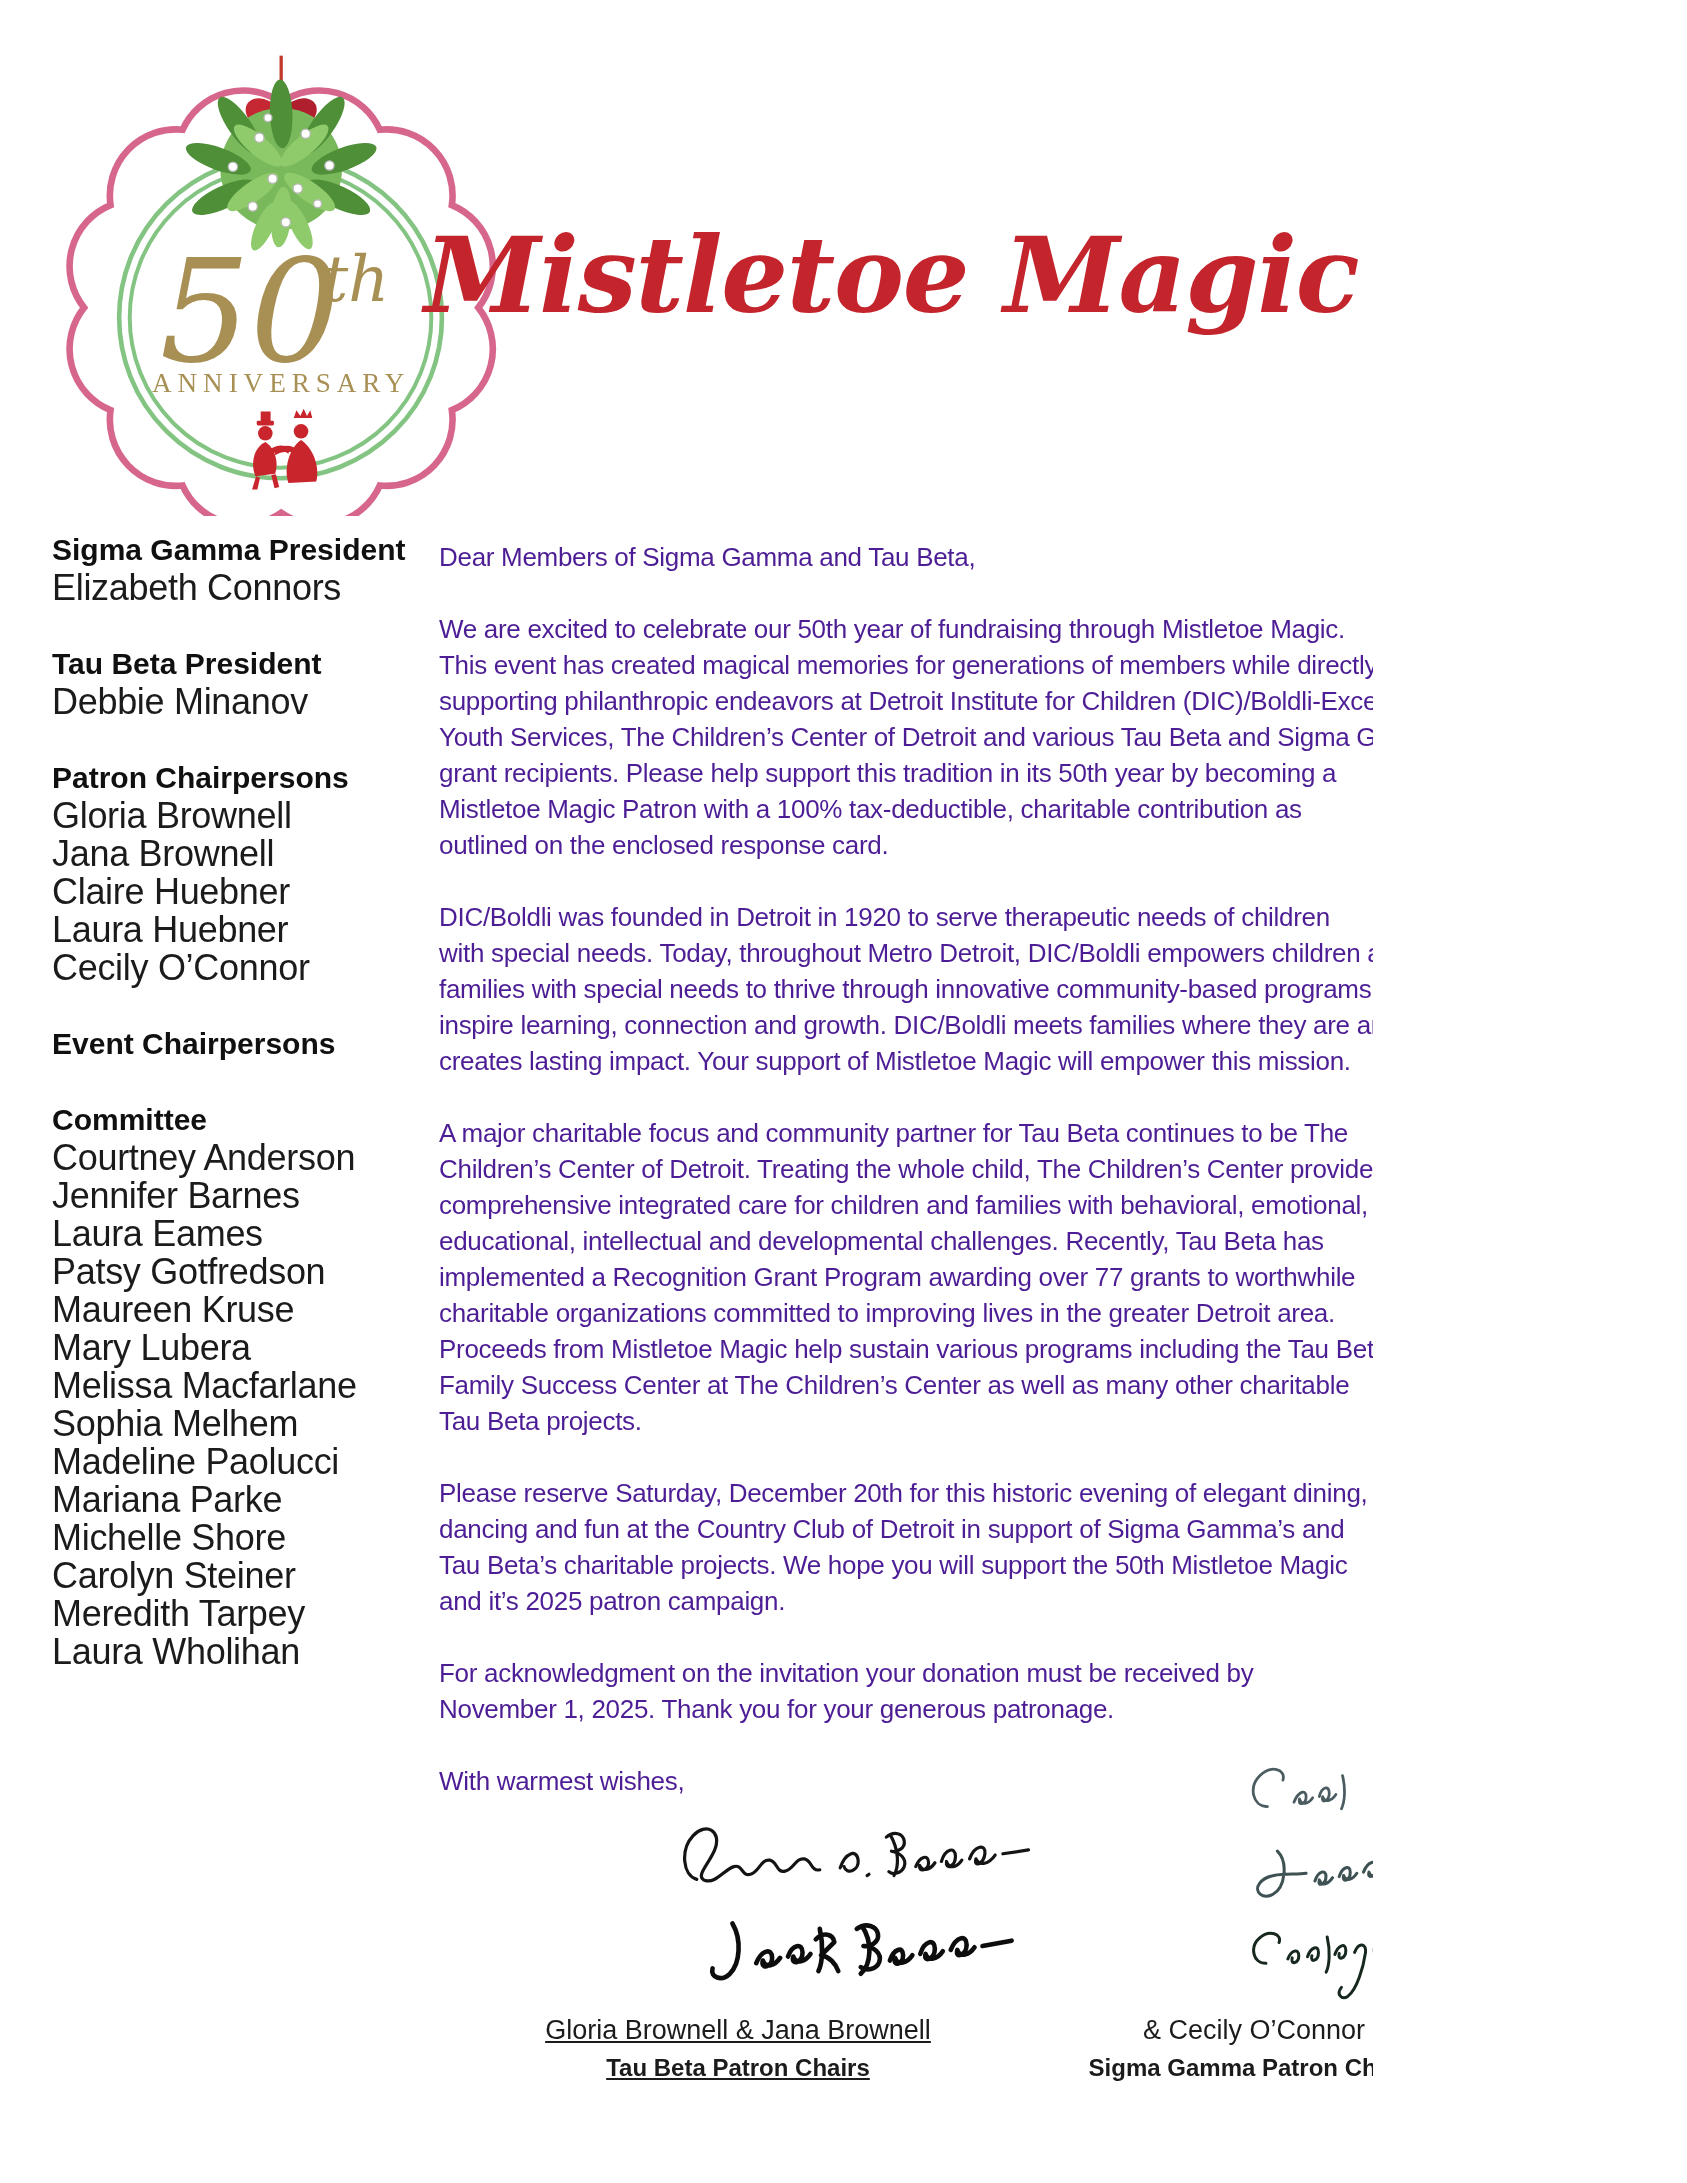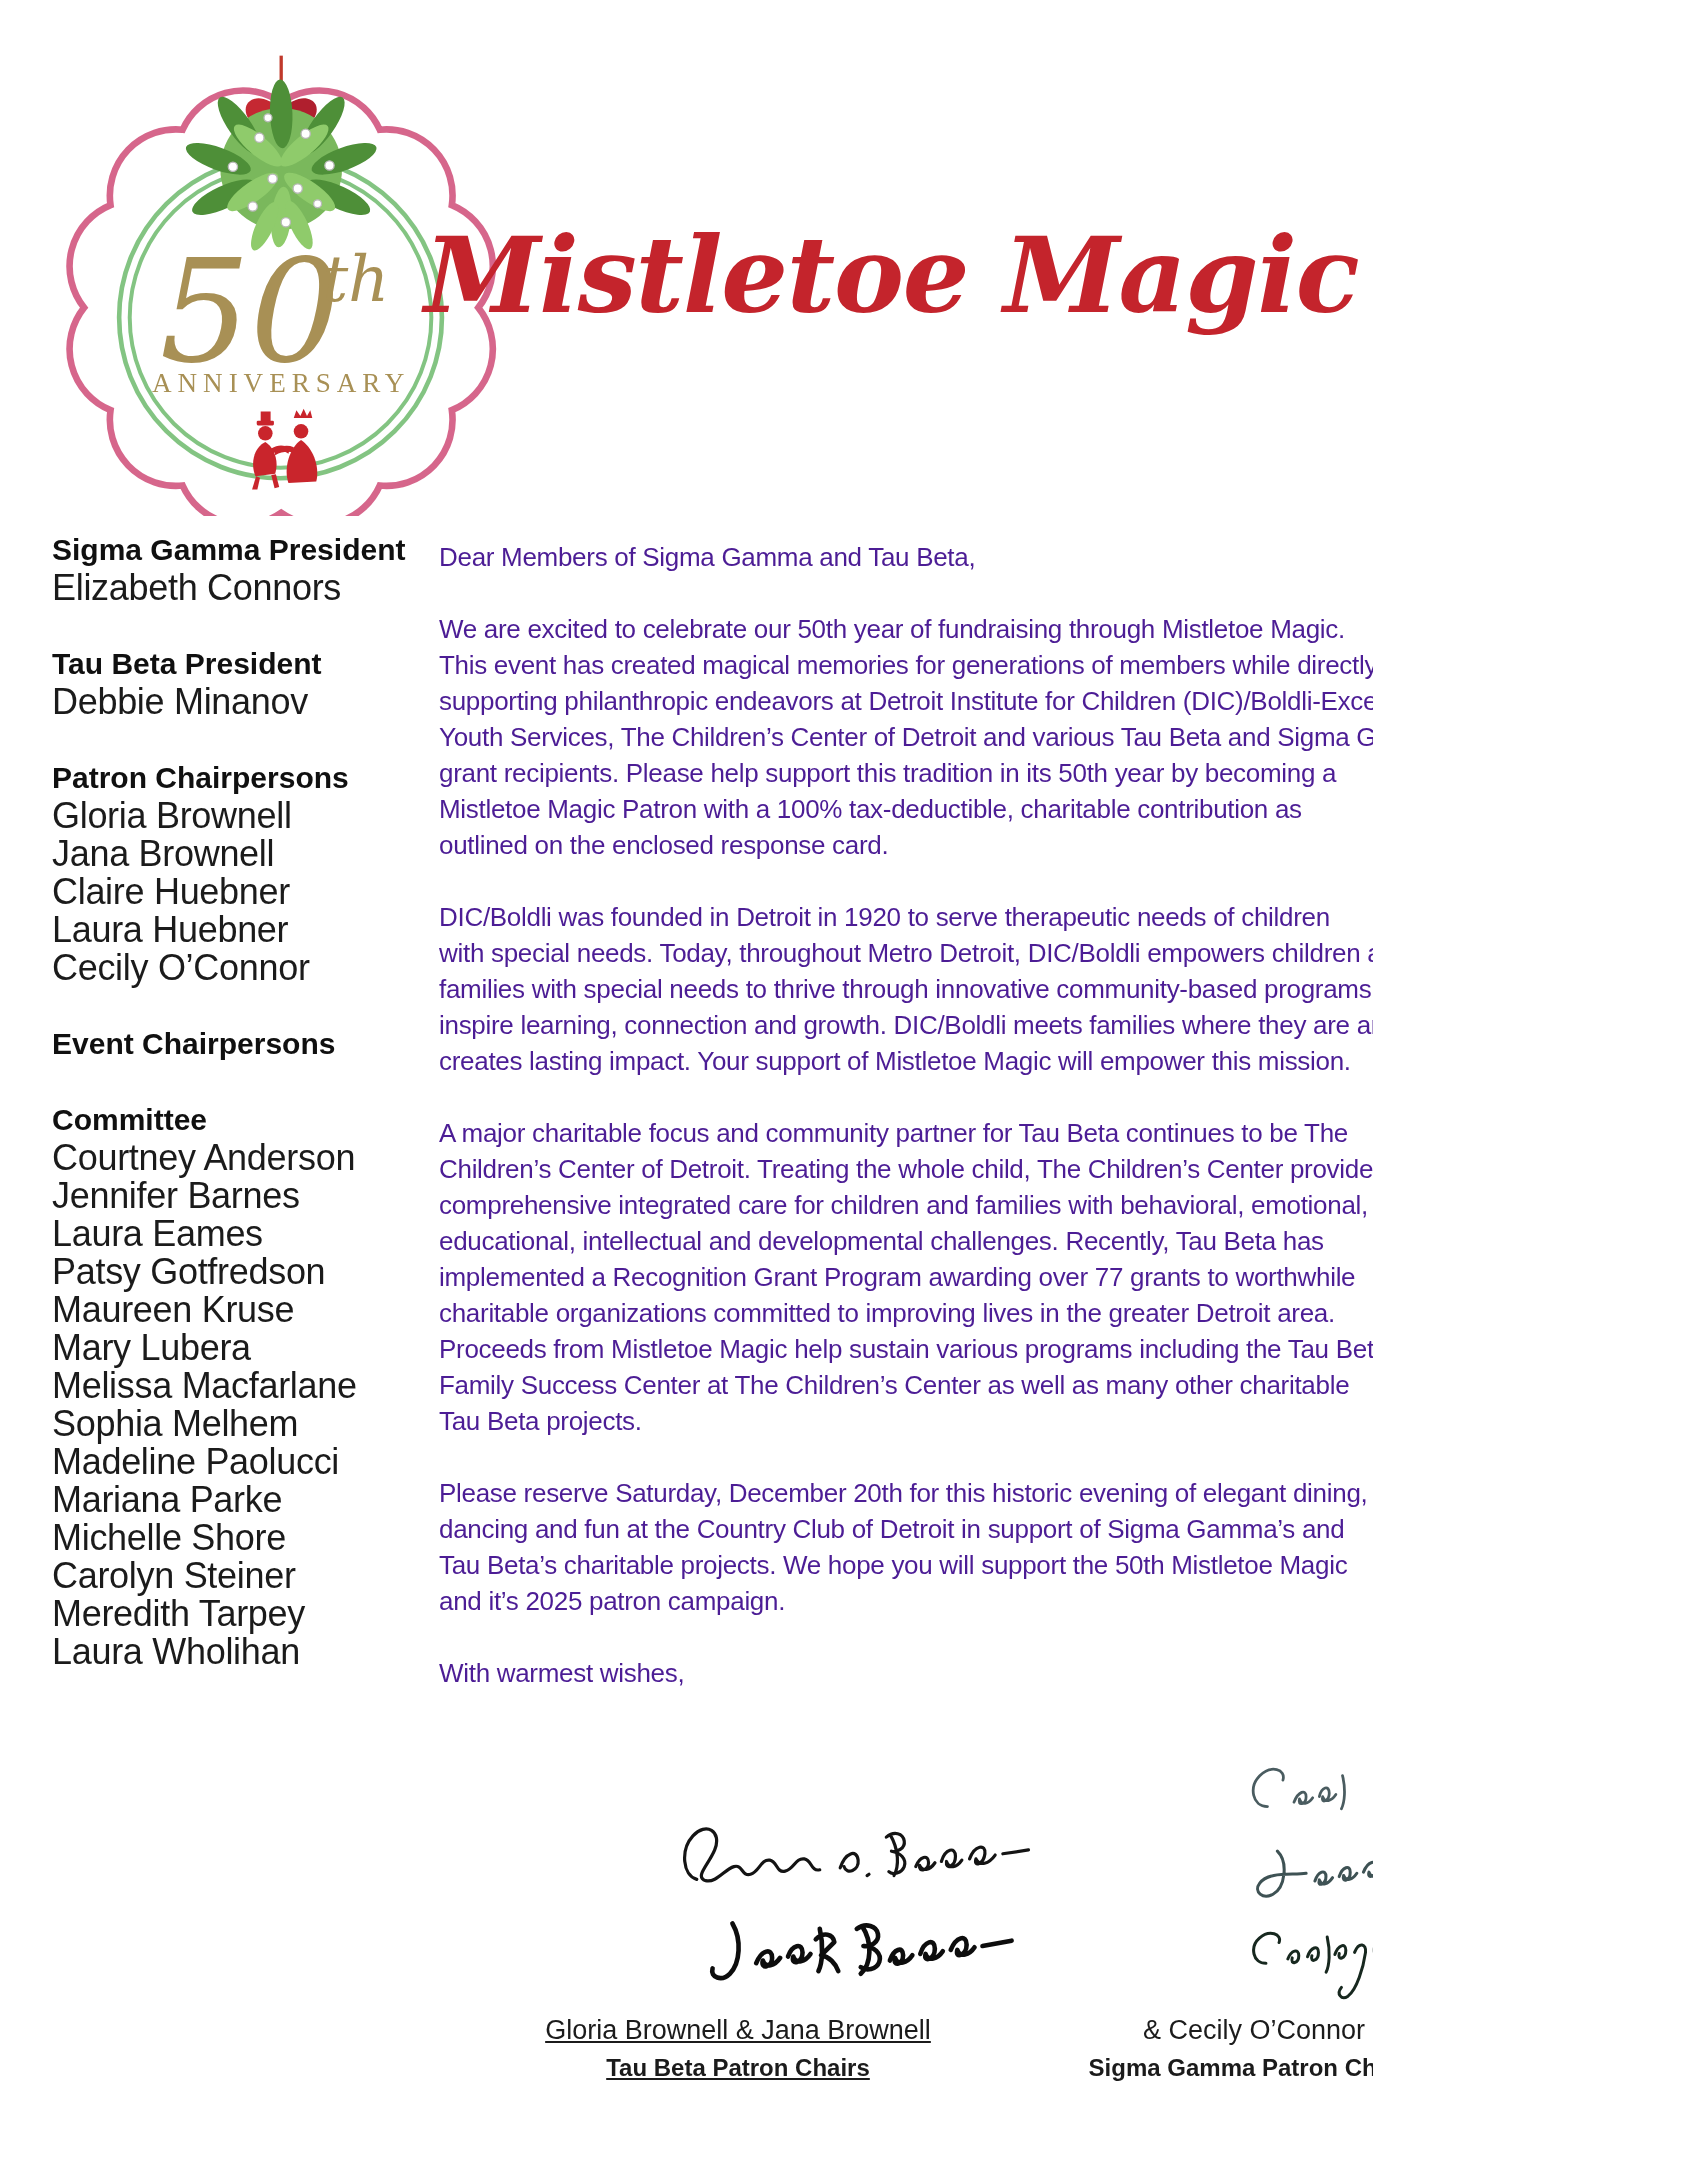--- a/index.html
+++ b/index.html
@@ -174,20 +174,22 @@
 educational, intellectual and developmental challenges. Recently, Tau Beta has
 implemented a Recognition Grant Program awarding over 77 grants to worthwhile
 charitable organizations committed to improving lives in the greater Detroit area.
 Proceeds from Mistletoe Magic help sustain various programs including the Tau Beta
 Family Success Center at The Children’s Center as well as many other charitable
 Tau Beta projects.</p>
     <p>Please reserve Saturday, December 20th for this historic evening of elegant dining,
 dancing and fun at the Country Club of Detroit in support of Sigma Gamma’s and
 Tau Beta’s charitable projects. We hope you will support the 50th Mistletoe Magic
 and it’s 2025 patron campaign.</p>
+    <p>For acknowledgment on the invitation your donation must be received by
+November 1, 2025. Thank you for your generous patronage.</p>
     <p>With warmest wishes,</p>
   </main>
 
   <div class="sig-left">
     <svg width="397" height="93" viewBox="0 0 620 140" aria-label="Gloria D. Brownell">
       <g fill="none" stroke="#141414" stroke-width="5" stroke-linecap="round" stroke-linejoin="round">
         <path d="M34,112 C12,106 8,66 28,44 C48,22 74,36 62,66 C52,90 30,108 48,114 C64,118 78,96 92,92 C106,88 104,108 118,104 C132,100 134,80 148,82 C160,84 158,102 172,99 C186,96 188,78 202,80 C214,82 212,100 226,97"></path>
         <path d="M258,94 C266,70 284,64 286,82 C288,98 268,106 264,92"></path>
         <path d="M300,106 L303,104"></path>
         <path d="M336,42 C350,66 350,92 342,106 M330,46 C342,36 356,40 358,52 C360,64 346,70 338,68 C352,70 362,80 358,92 C354,102 340,106 334,100"></path>

